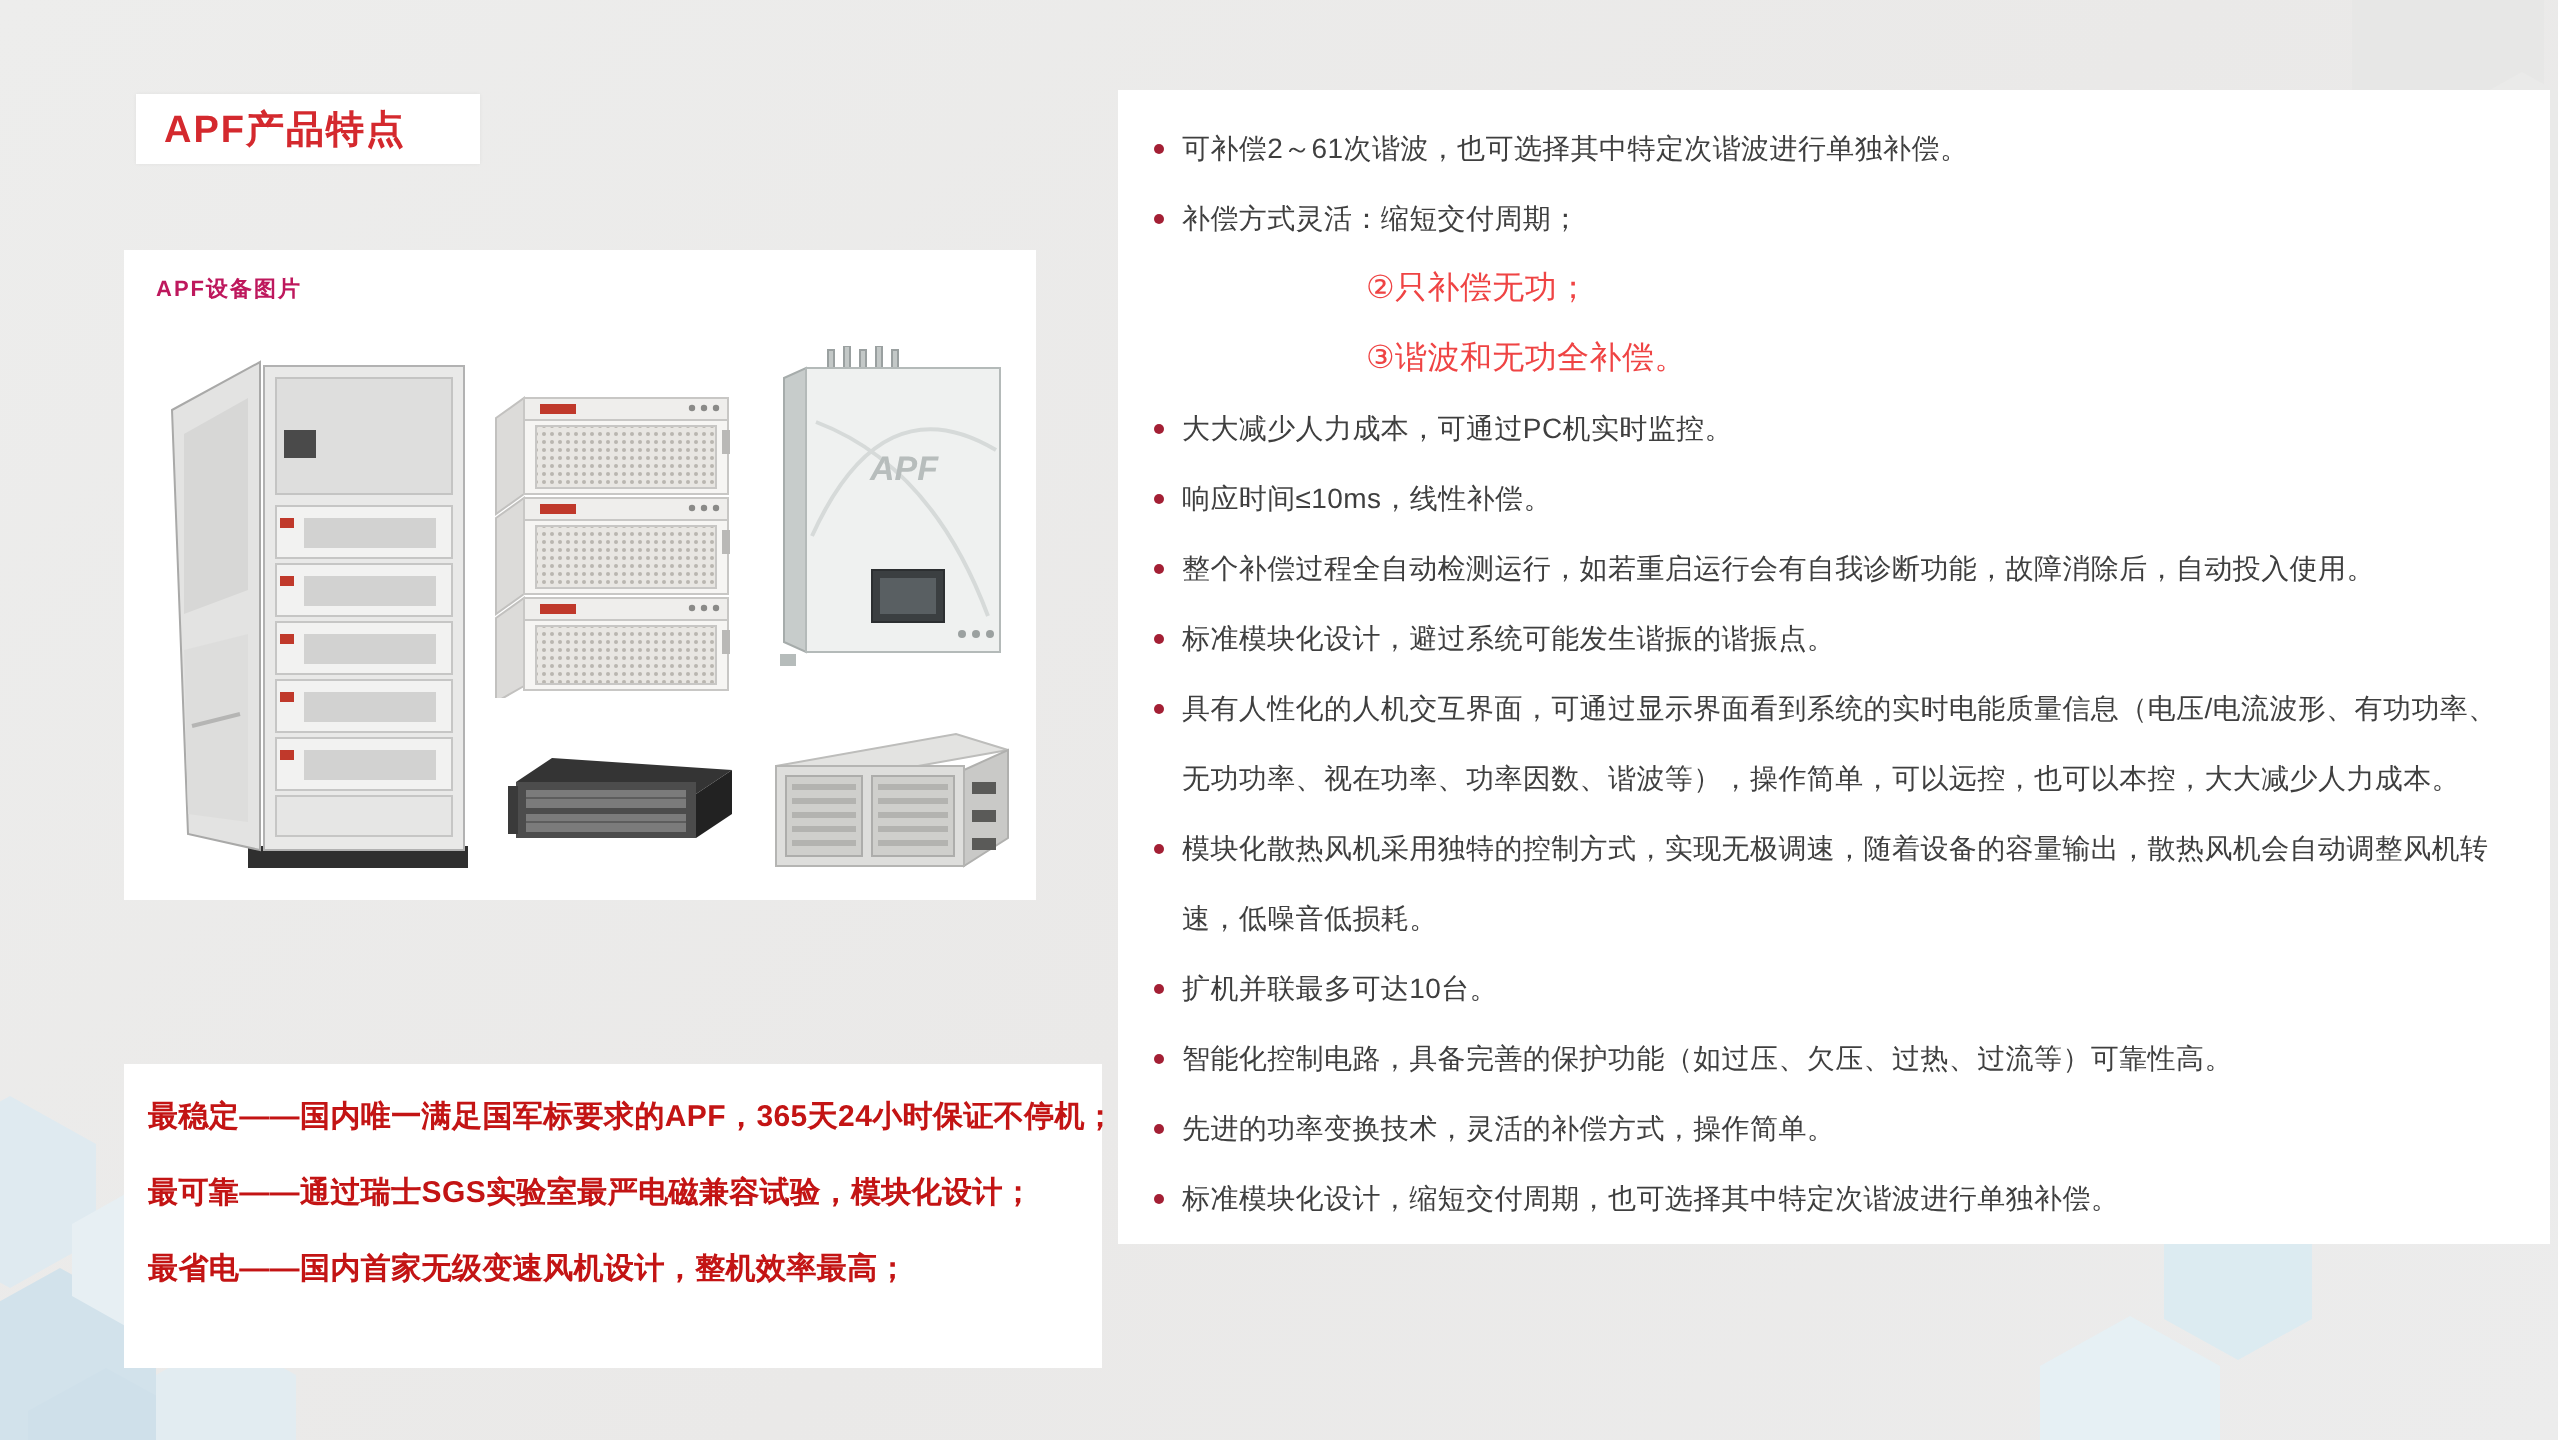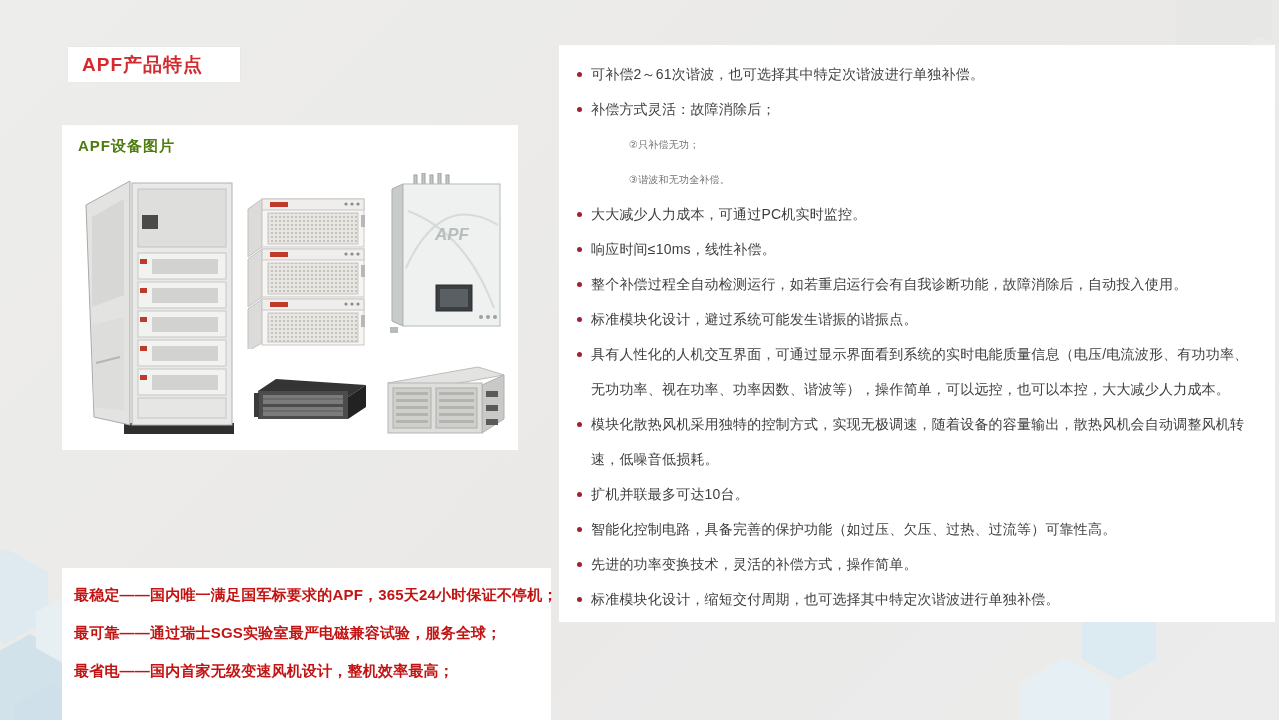--- a/index.html
+++ b/index.html
@@ -40,21 +40,21 @@
     letter-spacing:1px;
   }
 
   
   .image-panel {
     position:absolute; left:62px; top:125px; width:456px; height:325px;
     background:#ffffff;
   }
   .panel-label {
     position:absolute; left:16px; top:12px;
-    font-size:15px; font-weight:bold; color:#4d7c0f; letter-spacing:1px;
+    font-size:11px; font-weight:bold; color:#be185d; letter-spacing:1px;
   }
   .eq { position:absolute; }
 
   
   .features-panel {
     position:absolute; left:559px; top:45px; width:716px; height:577px;
     background:#ffffff;
   }
   .feature-list { padding:12px 18px 0 10px; }
   .feat-row { display:flex; line-height:35px; }
@@ -62,27 +62,27 @@
     flex:0 0 14px; margin-left:8px; position:relative;
   }
   .dot::after {
     content:""; position:absolute; left:0; top:15px; width:5px; height:5px;
     border-radius:50%; background:#a31f34;
   }
   .feat-text {
     flex:1; font-size:14px; color:#3f3f3f; letter-spacing:0.2px;
   }
   .feat-sub {
-    margin-left:60px; line-height:35px; font-size:10px; color:#737373;
+    margin-left:114px; line-height:35px; font-size:16px; color:#ef4444;
     letter-spacing:0.2px;
   }
 
   
   .highlights-panel {
-    position:absolute; left:62px; top:568px; width:489px; height:152px;
+    position:absolute; left:62px; top:532px; width:489px; height:152px;
     background:#ffffff;
   }
   .highlight-list { padding:8px 0 0 12px; }
   .hl-line {
     line-height:38px; font-size:15px; font-weight:bold; color:#c31414;
     letter-spacing:0.2px; white-space:nowrap;
   }
 </style>
 </head>
 <body>
@@ -240,21 +240,21 @@
   </div>
 
   <div class="features-panel">
     <div class="feature-list">
         <div class="feat-row">
           <span class="dot"></span>
           <div class="feat-text">可补偿2～61次谐波，也可选择其中特定次谐波进行单独补偿。</div>
         </div>
         <div class="feat-row">
           <span class="dot"></span>
-          <div class="feat-text">补偿方式灵活：故障消除后；</div>
+          <div class="feat-text">补偿方式灵活：缩短交付周期；</div>
         </div>
         <div class="feat-sub">②只补偿无功；</div>
         <div class="feat-sub">③谐波和无功全补偿。</div>
         <div class="feat-row">
           <span class="dot"></span>
           <div class="feat-text">大大减少人力成本，可通过PC机实时监控。</div>
         </div>
         <div class="feat-row">
           <span class="dot"></span>
           <div class="feat-text">响应时间≤10ms，线性补偿。</div>
@@ -290,18 +290,18 @@
         <div class="feat-row">
           <span class="dot"></span>
           <div class="feat-text">标准模块化设计，缩短交付周期，也可选择其中特定次谐波进行单独补偿。</div>
         </div>
       </div>
   </div>
 
   <div class="highlights-panel">
     <div class="highlight-list">
         <div class="hl-line">最稳定——国内唯一满足国军标要求的APF，365天24小时保证不停机；</div>
-        <div class="hl-line">最可靠——通过瑞士SGS实验室最严电磁兼容试验，服务全球；</div>
+        <div class="hl-line">最可靠——通过瑞士SGS实验室最严电磁兼容试验，模块化设计；</div>
         <div class="hl-line">最省电——国内首家无级变速风机设计，整机效率最高；</div>
       </div>
   </div>
 
 </div>
 
 </body></html>

